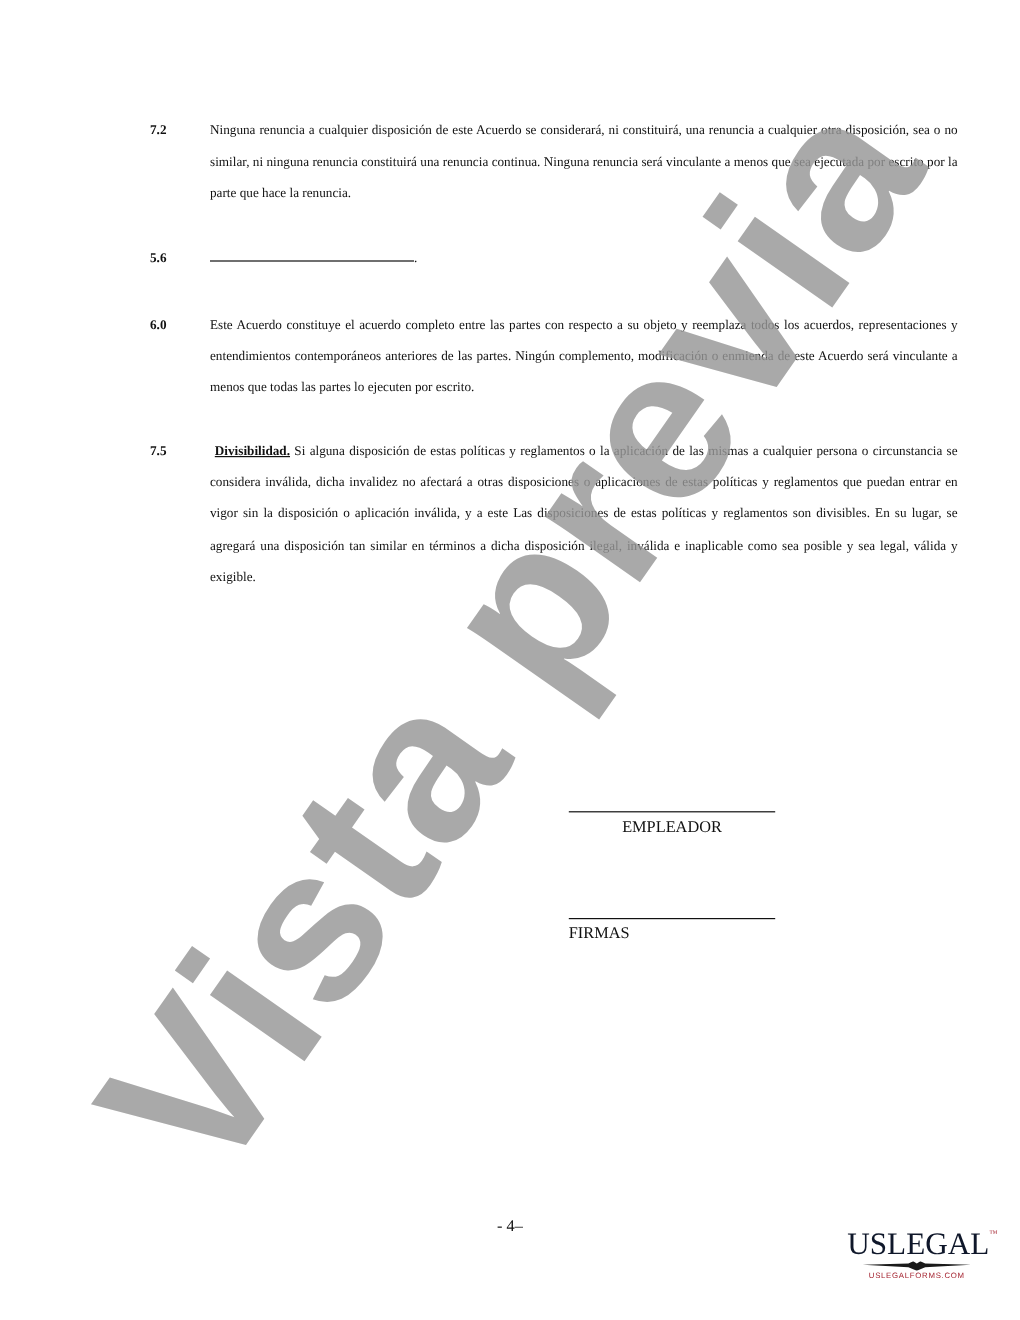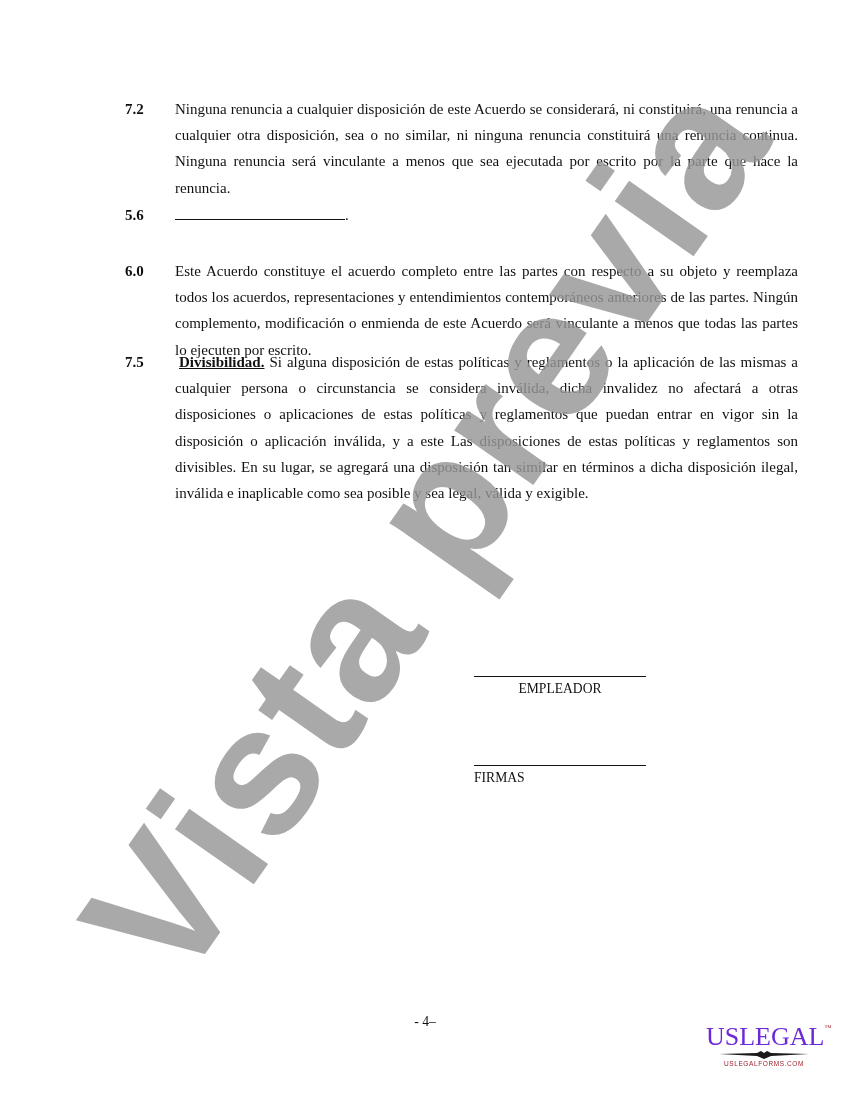--- a/index.html
+++ b/index.html
@@ -1,33 +1,33 @@
 <!DOCTYPE html>
 <html><head>
   <meta charset="utf-8">
   <style>
     html, body { margin: 0; padding: 0; background: #ffffff; }
     body { width: 850px; height: 1100px; position: relative; overflow: hidden;
            font-family: "Liberation Serif", "DejaVu Serif", serif; color: #111; }
     .page { position: absolute; left: 0; top: 0; width: 850px; height: 1100px; }
-    .clause { position: absolute; left: 125px; width: 673px; font-size: 15px; line-height: 26.2px; }
+    .clause { position: absolute; left: 125px; width: 673px; font-size: 11px; line-height: 26.2px; }
     .clause .num { position: absolute; left: 0; top: 0; font-weight: bold; width: 40px; }
     .clause .body { margin-left: 50px; text-align: justify; text-align-last: left; }
     .heading-u { font-weight: bold; text-decoration: underline; margin-left: 4px; margin-top: 37px; }
     .blank { display: inline-block; border-bottom: 1px solid #111; height: 14px; vertical-align: baseline; }
     .witness { position: absolute; left: 125px; top: 575px; font-size: 13.6px; line-height: 26px; white-space: nowrap; }
     .sig { position: absolute; left: 474px; width: 172px; font-size: 13.6px; }
     .sig .line { border-top: 1px solid #111; width: 172px; }
     .sig .label { margin-top: 4px; }
     .pagenum { position: absolute; left: 0; width: 850px; top: 1014px; text-align: center; font-size: 13.6px; }
     .watermark { position: absolute; left: 425px; top: 530px; transform: translate(-50%, -50%) rotate(-55deg);
                  font-family: "Liberation Sans", "DejaVu Sans", sans-serif; font-weight: bold; font-size: 182px;
                  color: rgba(150,150,150,0.82); white-space: nowrap; letter-spacing: 2px; pointer-events: none; }
     .logo { position: absolute; left: 706px; top: 1024px; width: 116px; height: 44px; }
-    .logo .brand { font-family: "Liberation Serif", "DejaVu Serif", serif; font-size: 26px; color: #6d28d9; letter-spacing: 0px; line-height: 26px; }
+    .logo .brand { font-family: "Liberation Serif", "DejaVu Serif", serif; font-size: 26px; color: #0f172a; letter-spacing: 0px; line-height: 26px; }
     .logo .tm { font-size: 7px; vertical-align: top; color: #a3202d; }
     .logo .wings { display: block; margin: 1px auto 0 auto; }
     .logo .site { font-family: "Liberation Sans", "DejaVu Sans", sans-serif; font-size: 6.5px; color: #a3202d; text-align: center; letter-spacing: 0.6px; margin-top: 1px; }
   </style>
 </head>
 <body>
 
 <div class="page">
 
   <div class="clause" style="top:96px;">
@@ -40,21 +40,21 @@
     <div class="body">
       <span class="blank" style="width:170px;"></span><span>.</span>
     </div>
   </div>
 
   <div class="clause" style="top:258px;">
     <span class="num">6.0</span>
     <div class="body">Este Acuerdo constituye el acuerdo completo entre las partes con respecto a su objeto y reemplaza todos los acuerdos, representaciones y entendimientos contemporáneos anteriores de las partes. Ningún complemento, modificación o enmienda de este Acuerdo será vinculante a menos que todas las partes lo ejecuten por escrito.</div>
   </div>
 
-  <div class="clause" style="top:349px;">
+  <div class="clause" style="top:363px;">
     <span class="num">7.5</span>
     <div class="body"><span class="heading-u">Divisibilidad.</span> <span>Si alguna disposición de estas políticas y reglamentos o la aplicación de las mismas a cualquier persona o circunstancia se considera inválida, dicha invalidez no afectará a otras disposiciones o aplicaciones de estas políticas y reglamentos que puedan entrar en vigor sin la disposición o aplicación inválida, y a este Las disposiciones de estas políticas y reglamentos son divisibles. En su lugar, se agregará una disposición tan similar en términos a dicha disposición ilegal, inválida e inaplicable como sea posible y sea legal, válida y exigible.</span></div>
   </div>
 
 
   <div class="sig" style="top:676px;text-align:center;">
     <div class="line"></div>
     <div class="label">EMPLEADOR</div>
   </div>
 

